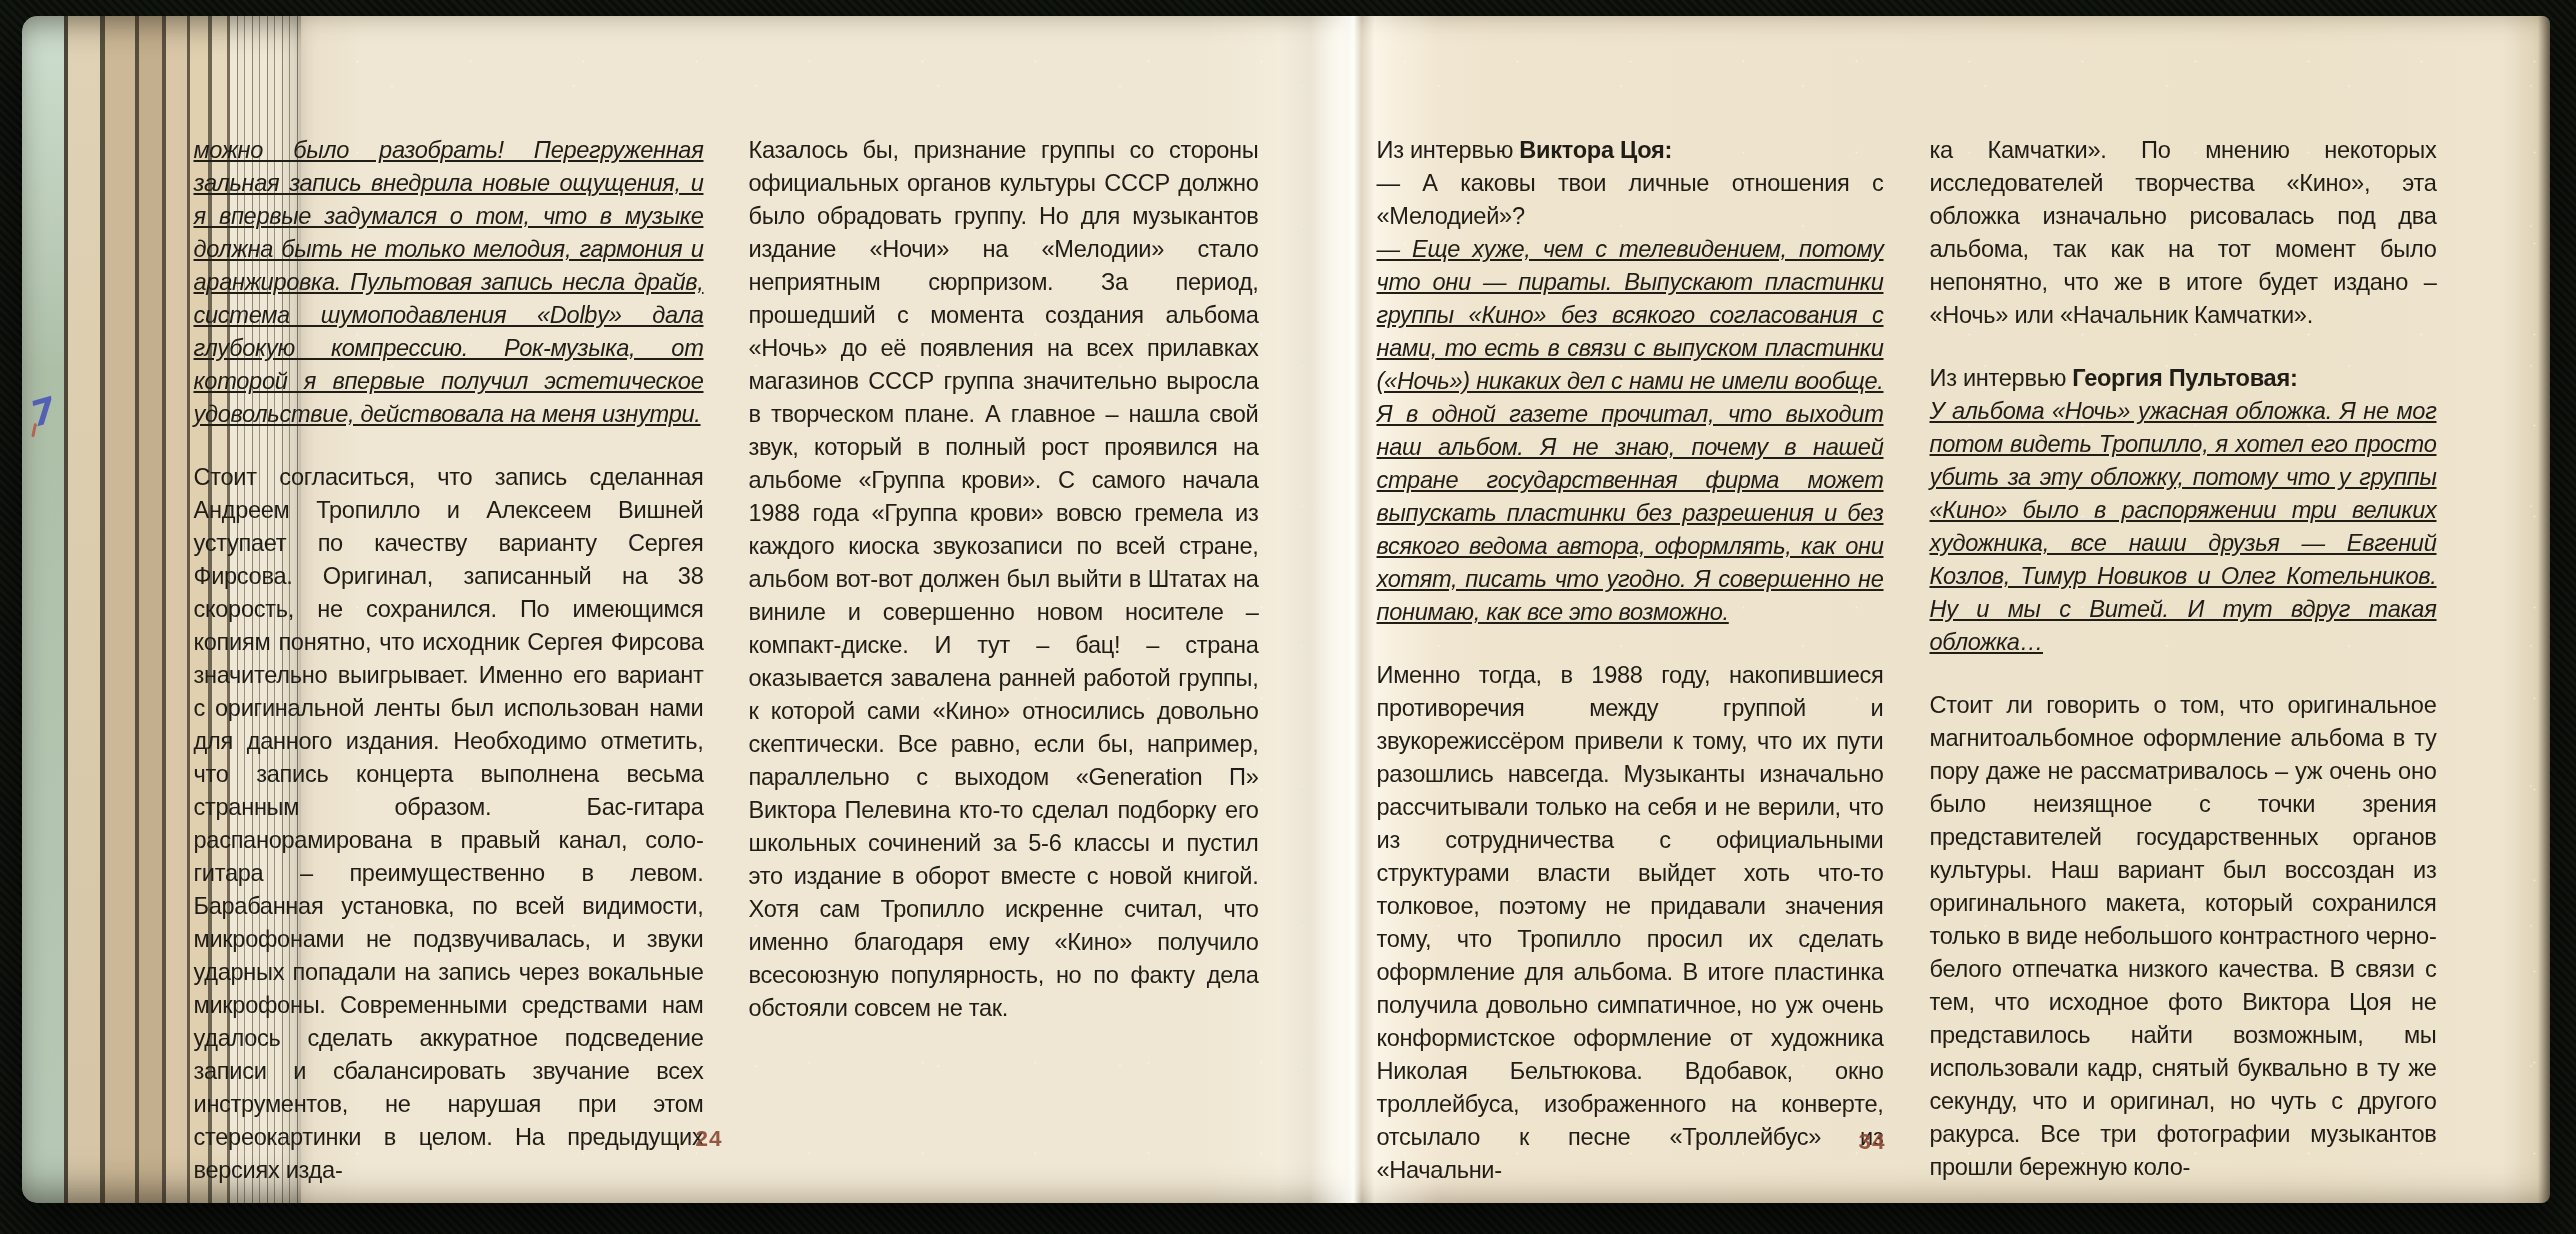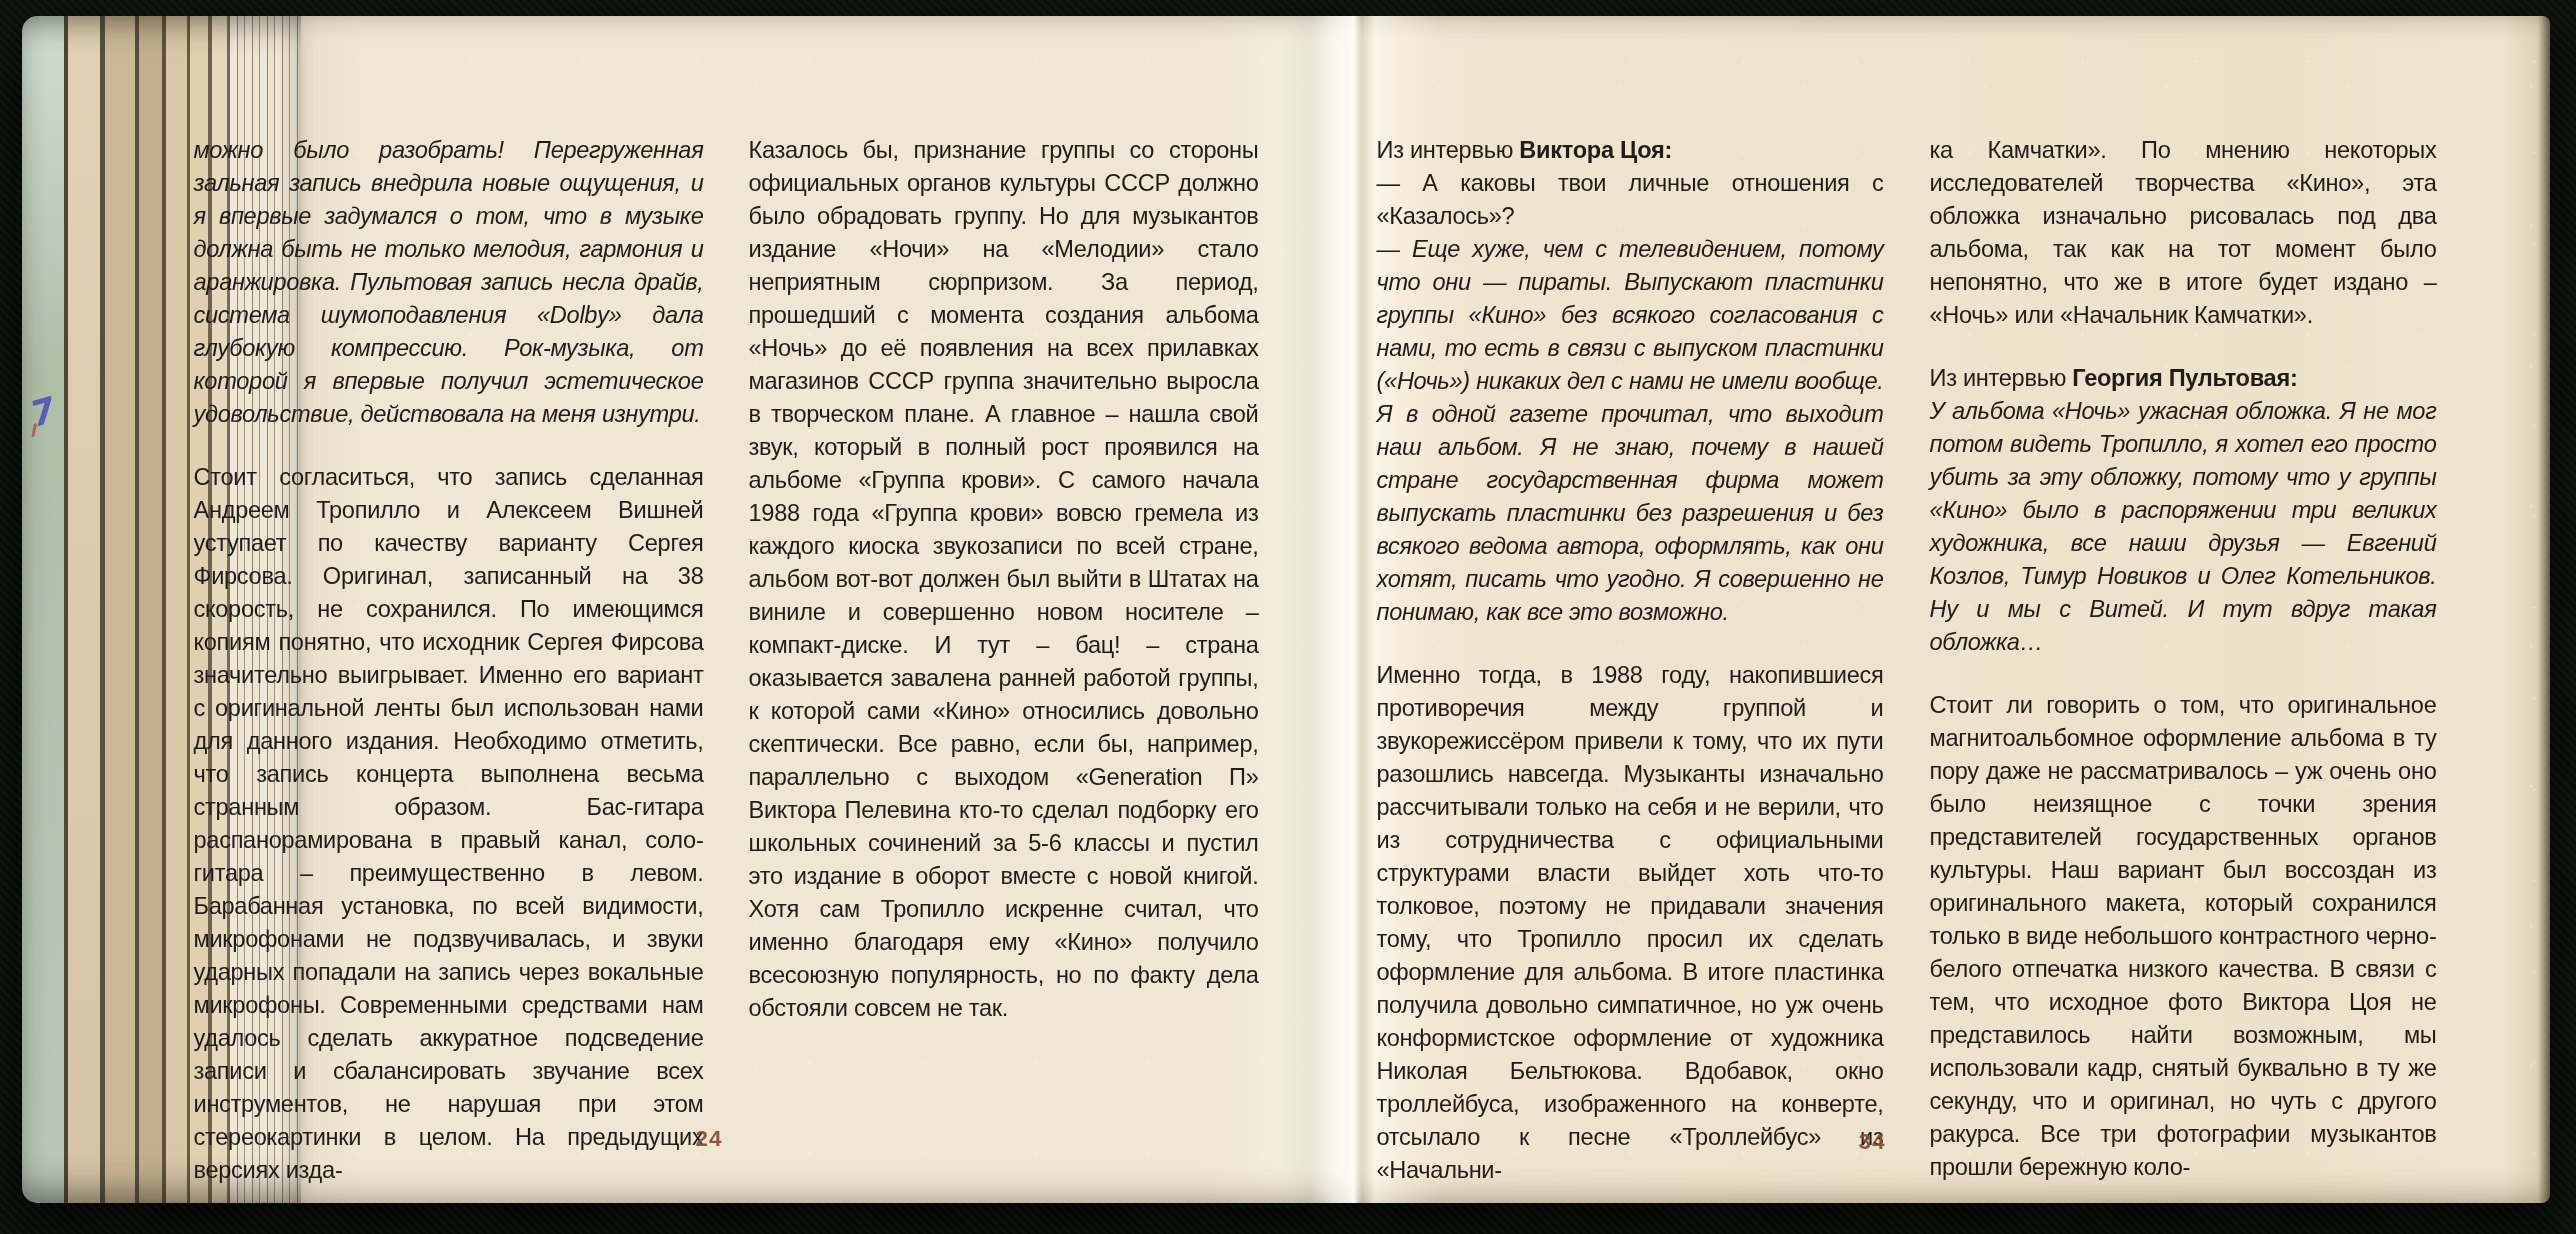--- a/index.html
+++ b/index.html
@@ -96,21 +96,21 @@
     color:var(--ink);
     font-size:23.6px;line-height:33px;letter-spacing:-0.3px;
     text-align:justify;
   }
   .col-l1{left:172px;}
   .col-l2{left:727px;}
   .col-r1{left:1355px;width:507px;}
   .col-r2{left:1908px;width:507px;}
   .col p{margin:0;}
   .col p.gap{margin-bottom:30px;}
-  .italic{font-style:italic;}
+  .italic{font-style:italic;text-decoration:underline;}
   .head b{font-weight:700;}
   .pagenum{
     position:absolute;z-index:4;width:64px;text-align:left;
     font-size:22.5px;font-weight:700;letter-spacing:1.1px;
     color:var(--page-number);opacity:.92;
   }
   .pn-left{left:674px;top:1110px;}
   .pn-right{left:1837px;top:1113px;}
 </style>
 </head>
@@ -146,21 +146,21 @@
     <p class="italic gap">можно было разобрать! Перегруженная зальная запись внедрила новые ощущения, и я впервые задумался о том, что в музыке должна быть не только мелодия, гармония и аранжировка. Пультовая запись несла драйв, система шумоподавления «Dolby» дала глубокую компрессию. Рок-музыка, от которой я впервые получил эстетическое удовольствие, действовала на меня изнутри.</p>
     <p>Стоит согласиться, что запись сделанная Андреем Тропилло и Алексеем Вишней уступает по качеству варианту Сергея Фирсова. Оригинал, записанный на 38 скорость, не сохранился. По имеющимся копиям понятно, что исходник Сергея Фирсова значительно выигрывает. Именно его вариант с оригинальной ленты был использован нами для данного издания. Необходимо отметить, что запись концерта выполнена весьма странным образом. Бас-гитара распанорамирована в правый канал, соло-гитара – преимущественно в левом. Барабанная установка, по всей видимости, микрофонами не подзвучивалась, и звуки ударных попадали на запись через вокальные микрофоны. Современными средствами нам удалось сделать аккуратное подсведение записи и сбалансировать звучание всех инструментов, не нарушая при этом стереокартинки в целом. На предыдущих версиях изда-</p>
   </div>
 
   <div class="col col-l2">
     <p>Казалось бы, признание группы со стороны официальных органов культуры СССР должно было обрадовать группу. Но для музыкантов издание «Ночи» на «Мелодии» стало неприятным сюрпризом. За период, прошедший с момента создания альбома «Ночь» до её появления на всех прилавках магазинов СССР группа значительно выросла в творческом плане. А главное – нашла свой звук, который в полный рост проявился на альбоме «Группа крови». С самого начала 1988 года «Группа крови» вовсю гремела из каждого киоска звукозаписи по всей стране, альбом вот-вот должен был выйти в Штатах на виниле и совершенно новом носителе – компакт-диске. И тут – бац! – страна оказывается завалена ранней работой группы, к которой сами «Кино» относились довольно скептически. Все равно, если бы, например, параллельно с выходом «Generation П» Виктора Пелевина кто-то сделал подборку его школьных сочинений за 5-6 классы и пустил это издание в оборот вместе с новой книгой. Хотя сам Тропилло искренне считал, что именно благодаря ему «Кино» получило всесоюзную популярность, но по факту дела обстояли совсем не так.</p>
   </div>
 
   <div class="col col-r1">
     <p class="head"><span>Из интервью </span><b>Виктора Цоя:</b></p>
-    <p>— А каковы твои личные отношения с «Казалось»?</p>
+    <p>— А каковы твои личные отношения с «Мелодией»?</p>
     <p class="italic gap">— Еще хуже, чем с телевидением, потому что они — пираты. Выпускают пластинки группы «Кино» без всякого согласования с нами, то есть в связи с выпуском пластинки («Ночь») никаких дел с нами не имели вообще. Я в одной газете прочитал, что выходит наш альбом. Я не знаю, почему в нашей стране государственная фирма может выпускать пластинки без разрешения и без всякого ведома автора, оформлять, как они хотят, писать что угодно. Я совершенно не понимаю, как все это возможно.</p>
     <p>Именно тогда, в 1988 году, накопившиеся противоречия между группой и звукорежиссёром привели к тому, что их пути разошлись навсегда.  Музыканты изначально рассчитывали только на себя и не верили, что из сотрудничества с официальными структурами власти выйдет хоть что-то толковое, поэтому не придавали значения тому, что Тропилло просил их сделать оформление для альбома. В итоге пластинка получила довольно симпатичное, но уж очень конформистское оформление от художника Николая Бельтюкова. Вдобавок, окно троллейбуса, изображенного на конверте, отсылало к песне «Троллейбус» из «Начальни-</p>
   </div>
 
   <div class="col col-r2">
     <p class="gap">ка Камчатки». По мнению некоторых исследователей творчества «Кино», эта обложка изначально рисовалась под два альбома, так как на тот момент было непонятно, что же в итоге будет издано – «Ночь» или «Начальник Камчатки».</p>
     <p class="head"><span>Из интервью </span><b>Георгия Пультовая:</b></p>
     <p class="italic gap">У альбома «Ночь» ужасная обложка. Я не мог потом видеть Тропилло, я хотел его просто убить за эту обложку, потому что у группы «Кино» было в распоряжении три великих художника, все наши друзья — Евгений Козлов, Тимур Новиков и Олег Котельников. Ну и мы с Витей. И тут вдруг такая обложка…</p>
     <p>Стоит ли говорить о том, что оригинальное магнитоальбомное оформление альбома в ту пору даже не рассматривалось – уж очень оно было неизящное с точки зрения представителей государственных органов культуры. Наш вариант был воссоздан из оригинального макета, который сохранился только в виде небольшого контрастного черно-белого отпечатка низкого качества. В связи с тем, что исходное фото Виктора Цоя не представилось найти возможным, мы использовали кадр, снятый буквально в ту же секунду, что и оригинал, но чуть с другого ракурса. Все три фотографии музыкантов прошли бережную коло-</p>
   </div>

